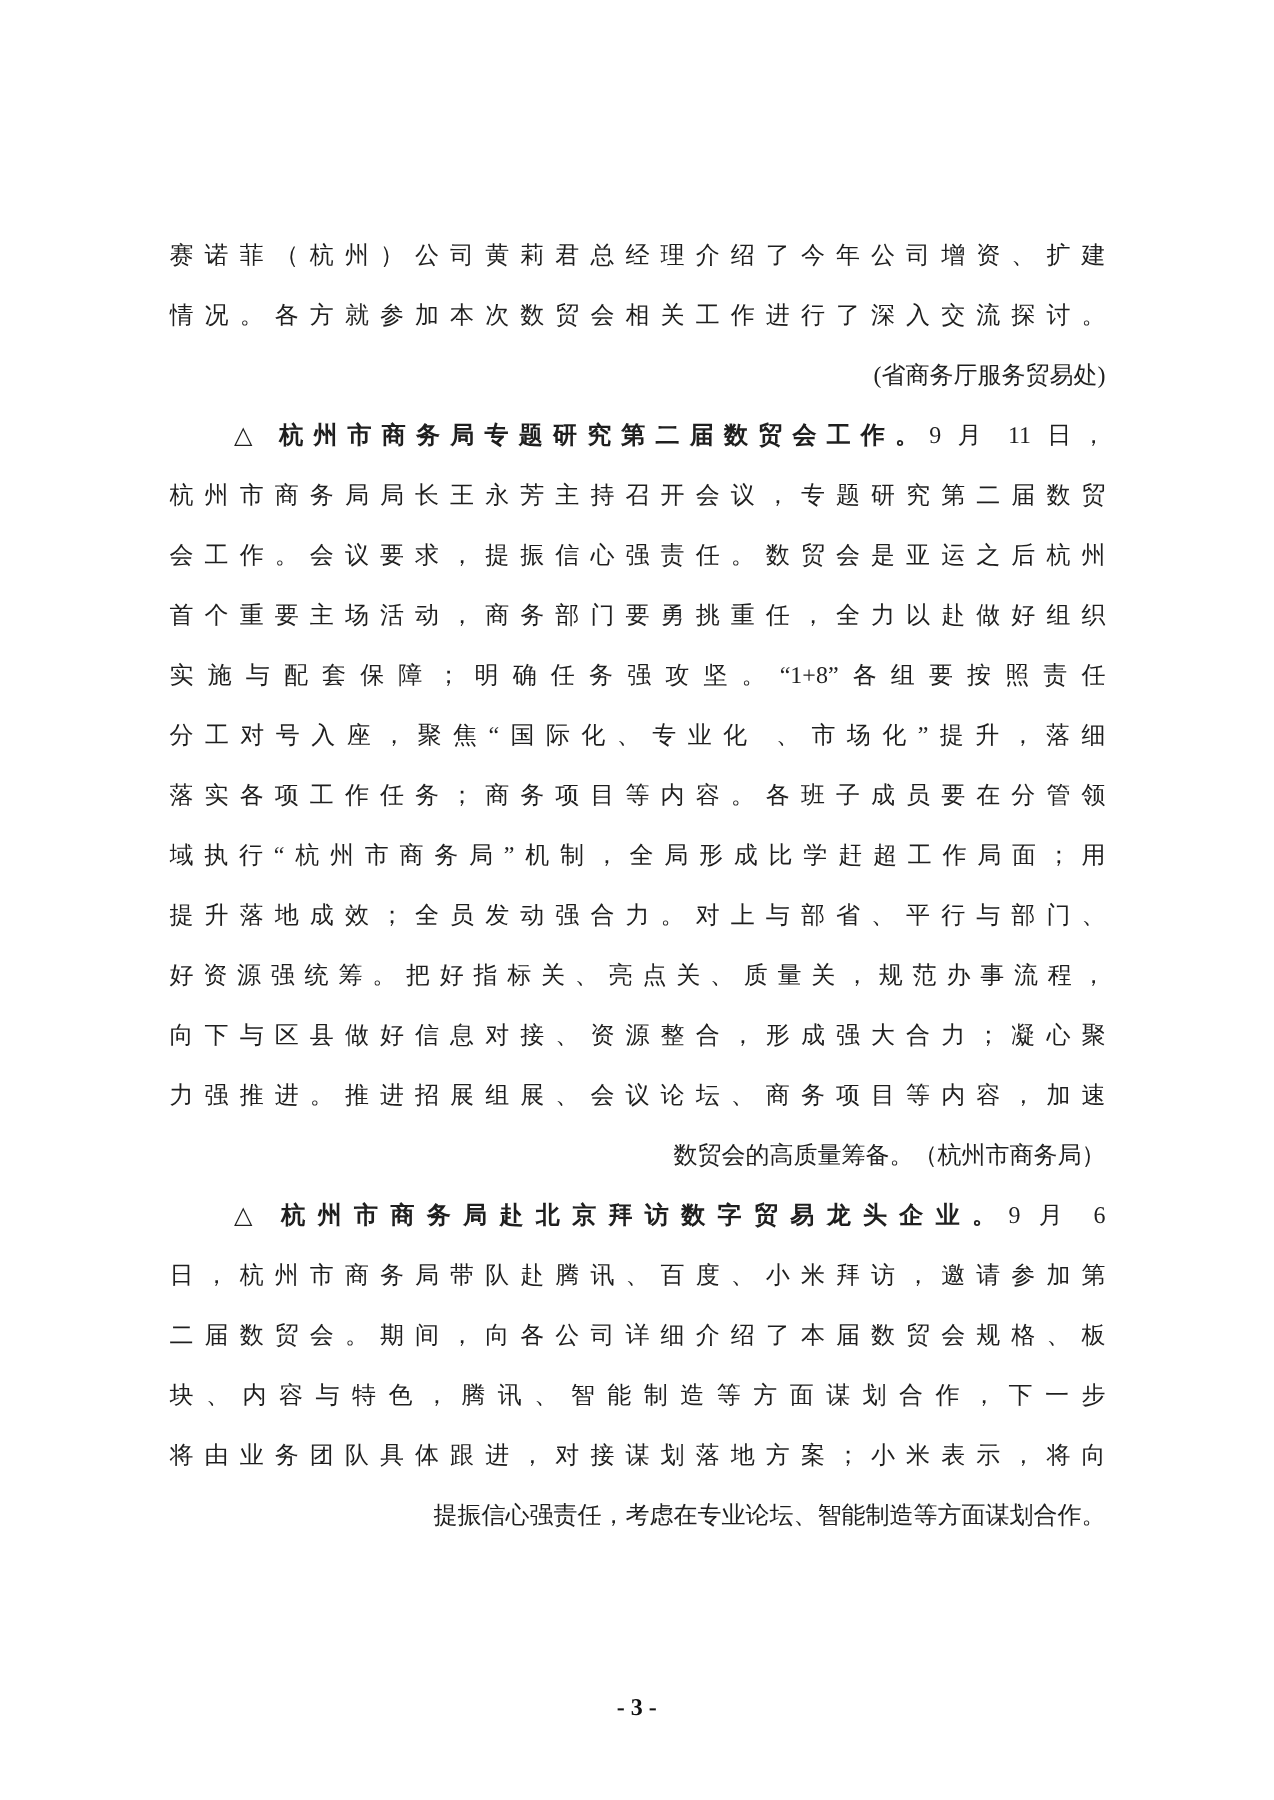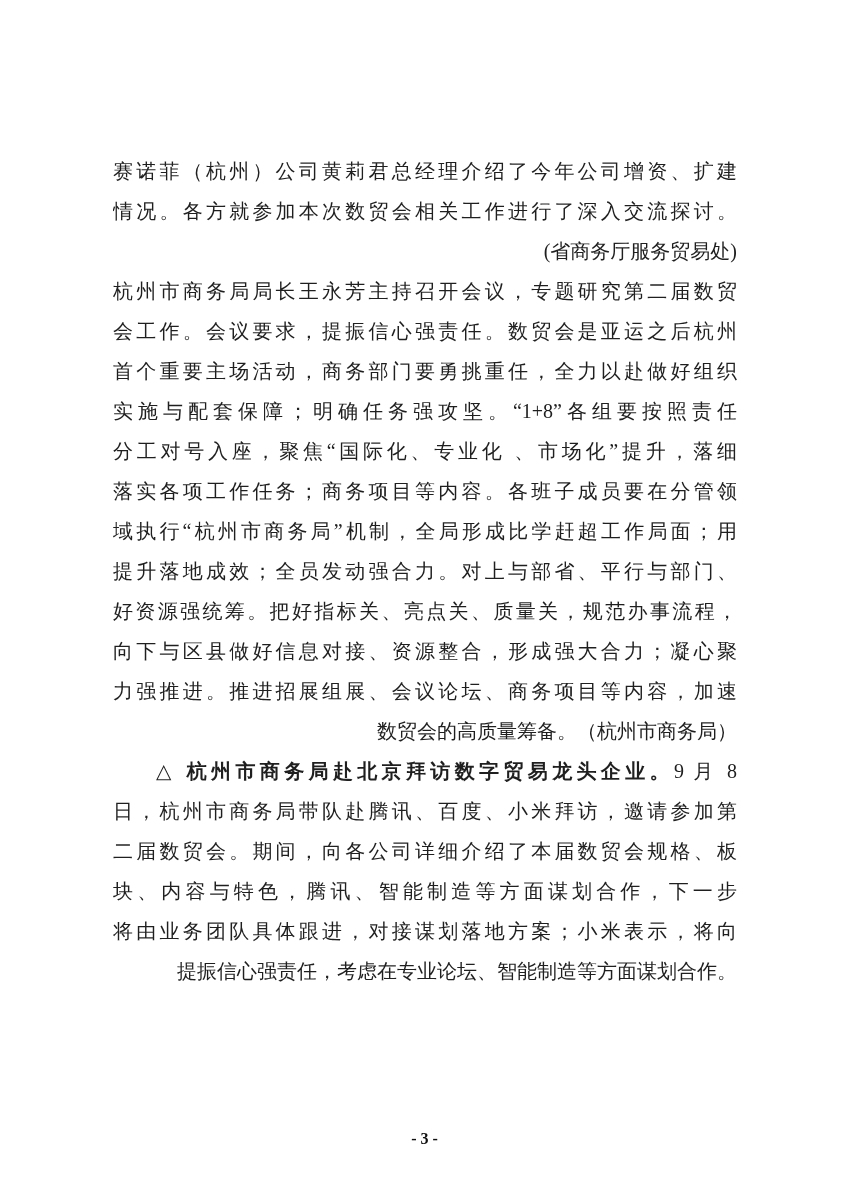--- a/index.html
+++ b/index.html
@@ -16,21 +16,21 @@
     font-family: "Liberation Serif", "DejaVu Serif", serif;
     color: #1f1f1f;
   }
   .content {
     position: absolute;
     left: 113px;
     top: 151px;
     width: 624px;
   }
   .line {
-    font-size: 20px;
+    font-size: 16px;
     line-height: 40px;
     text-align: justify;
     text-align-last: justify;
     overflow: hidden;
     height: 40px;
   }
   .line.para-end {
     text-align: right;
     text-align-last: auto;
   }
@@ -61,37 +61,40 @@
 
   <div class="content">
 
     <div>
       <div class="line">赛诺菲（杭州）公司黄莉君总经理介绍了今年公司增资、扩建</div>
       <div class="line">情况。各方就参加本次数贸会相关工作进行了深入交流探讨。</div>
       <div class="line para-end">(省商务厅服务贸易处)</div>
     </div>
 
     <div>
+      <div class="line indent">
+        <span class="marker">△</span><span class="bold-head">杭州市商务局专题研究第二届数贸会工作。</span><span>9 月 11 日，</span>
+      </div>
       <div class="line">杭州市商务局局长王永芳主持召开会议，专题研究第二届数贸</div>
       <div class="line">会工作。会议要求，提振信心强责任。数贸会是亚运之后杭州</div>
       <div class="line">首个重要主场活动，商务部门要勇挑重任，全力以赴做好组织</div>
       <div class="line">实施与配套保障；明确任务强攻坚。“1+8”各组要按照责任</div>
       <div class="line">分工对号入座，聚焦“国际化、专业化 、市场化”提升，落细</div>
       <div class="line">落实各项工作任务；商务项目等内容。各班子成员要在分管领</div>
       <div class="line">域执行“杭州市商务局”机制，全局形成比学赶超工作局面；用</div>
       <div class="line">提升落地成效；全员发动强合力。对上与部省、平行与部门、</div>
       <div class="line">好资源强统筹。把好指标关、亮点关、质量关，规范办事流程，</div>
       <div class="line">向下与区县做好信息对接、资源整合，形成强大合力；凝心聚</div>
       <div class="line">力强推进。推进招展组展、会议论坛、商务项目等内容，加速</div>
       <div class="line para-end">数贸会的高质量筹备。（杭州市商务局）</div>
     </div>
 
     <div>
       <div class="line indent">
-        <span class="marker">△</span><span class="bold-head">杭州市商务局赴北京拜访数字贸易龙头企业。</span><span>9 月 8</span>
+        <span class="marker">△</span><span class="bold-head">杭州市商务局赴北京拜访数字贸易龙头企业。</span><span>9 月 6</span>
       </div>
       <div class="line">日，杭州市商务局带队赴腾讯、百度、小米拜访，邀请参加第</div>
       <div class="line">二届数贸会。期间，向各公司详细介绍了本届数贸会规格、板</div>
       <div class="line">块、内容与特色，腾讯、智能制造等方面谋划合作，下一步</div>
       <div class="line">将由业务团队具体跟进，对接谋划落地方案；小米表示，将向</div>
       <div class="line para-end">提振信心强责任，考虑在专业论坛、智能制造等方面谋划合作。</div>
     </div>
 
   </div>
 

